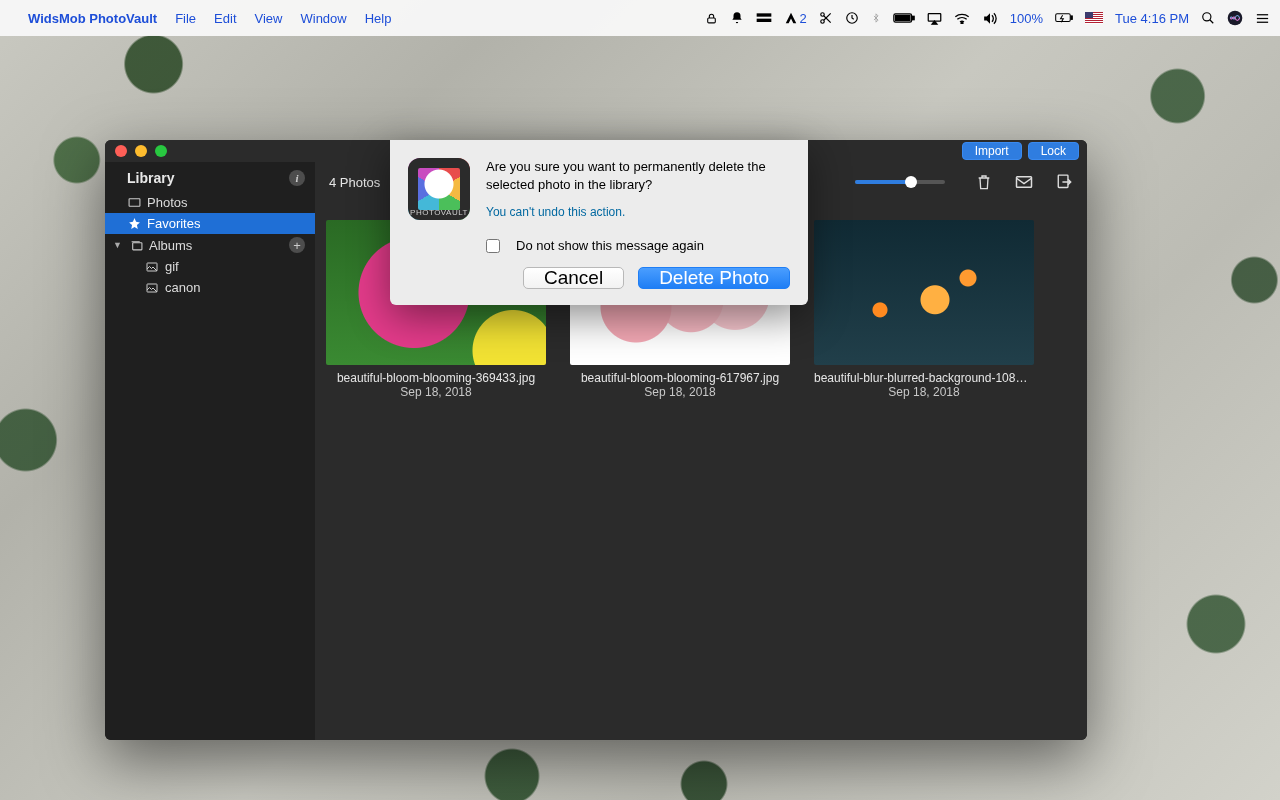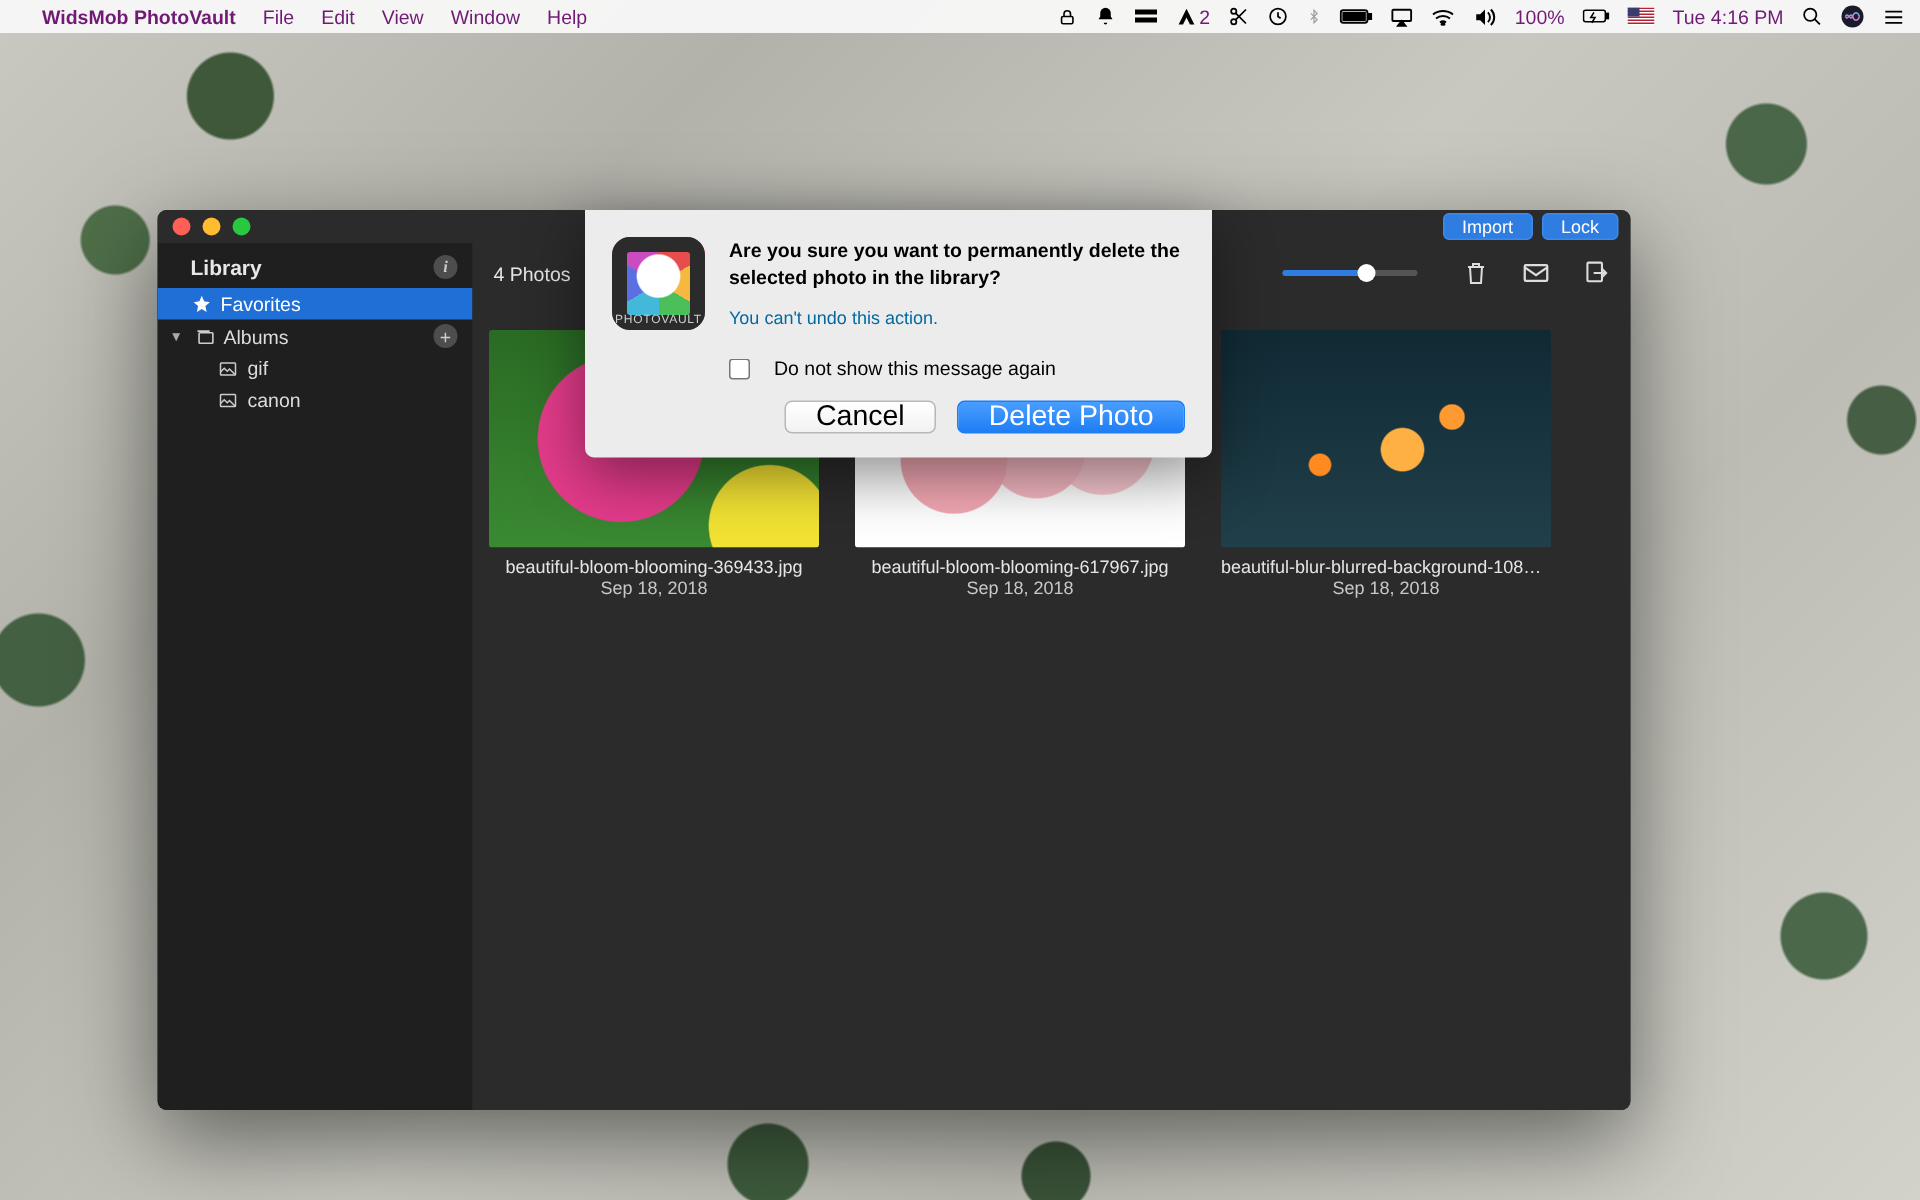--- a/index.html
+++ b/index.html
@@ -14,23 +14,23 @@
       radial-gradient(circle at 92% 12%, rgba(45,80,45,.8) 0 26px, transparent 28px),
       radial-gradient(circle at 98% 35%, rgba(40,70,40,.8) 0 22px, transparent 24px),
       radial-gradient(circle at 95% 78%, rgba(45,80,45,.8) 0 28px, transparent 30px),
       radial-gradient(circle at 40% 97%, rgba(40,75,40,.85) 0 26px, transparent 28px),
       radial-gradient(circle at 55% 98%, rgba(35,65,35,.85) 0 22px, transparent 24px),
       linear-gradient(135deg,#c9c9c1 0%, #b2b2aa 25%, #c8c8c0 50%, #bcbcb4 70%, #d2d2ca 100%);
   }
 
   
   .menubar {
-    position:absolute; top:0; left:0; right:0; height:22px;
+    position:absolute; top:0; left:0; right:0; height:36px;
     background:rgba(248,248,248,.95);
-    display:flex; align-items:center; font-size:13px; color:#701a75;
+    display:flex; align-items:center; font-size:13px; color:#1d4ed8;
     padding:0 10px; z-index:50;justify-content:flex-end;
   }
   .menubar .left { display:flex; align-items:center; gap:18px; }
   .menubar .left .appname { font-weight:600; }
   .menubar .right { margin-left:auto; display:flex; align-items:center; gap:12px; }
   .menubar .apple { font-size:15px; }
   .mb-icon { display:inline-flex; align-items:center; justify-content:center; font-size:13px; }
 
   
   .window {
@@ -121,21 +121,21 @@
       conic-gradient(#e84c4c 0 60deg,#f5b942 60deg 120deg,#4bbf5a 120deg 180deg,#44b8d8 180deg 240deg,#5a6fe0 240deg 300deg,#c94cc0 300deg 360deg);
     background-color:#2b2b2b;
     background-blend-mode:normal;
     outline:10px solid #2b2b2b; outline-offset:-10px;
     border-radius:12px;
     flex-shrink:0;
     position:relative; overflow:hidden;
   }
   .dlg-icon .label { position:absolute; bottom:3px; left:0; right:0; text-align:center; font-size:8px; letter-spacing:.5px; color:#cfcfcf;}
   .dlg-text { flex:1; }
-  .dlg-title { font-weight:700; line-height:1.35; }
+  .dlg-title { font-weight:400; line-height:1.35; }
   .dlg-sub { color:#0369a1; margin-top:12px; font-size:12px;}
   .dlg-check { margin:18px 0 14px 78px; display:flex; align-items:center; gap:16px; }
   .dlg-check input { width:14px; height:14px; }
   .dlg-buttons { display:flex; justify-content:flex-end; gap:14px; }
   .btn {
     height:22px; padding:0 20px; border-radius:5px; font-size:19px;
     display:flex; align-items:center; justify-content:center;
     border:1px solid #b8b8b8; background:linear-gradient(#fff,#f2f2f2); color:#000;
   }
   .btn.primary { background:linear-gradient(#4a9eff,#1f7ef5); color:#fff; border-color:#1f7ef5; }
@@ -280,20 +280,28 @@
       <div class="pillbtn">Lock</div>
     </div>
   </div>
 
   <div class="body">
 
     <div class="sidebar">
       <div class="sb-header">
         <span>Library</span>
         <span class="info">i</span>
+      </div>
+      <div class="sb-item">
+        <span class="sb-ic">
+          <svg width="13" height="11" viewBox="0 0 24 18" fill="none" stroke="#ccc" stroke-width="2">
+              <rect x="2" y="2" width="20" height="14" rx="1"></rect>
+            </svg>
+        </span>
+        <span>Photos</span>
       </div>
       <div class="sb-item selected">
         <span class="sb-ic">
           <svg width="13" height="13" viewBox="0 0 24 24" fill="#fff">
               <path d="M12 2l2.9 6.9L22 10l-5.5 4.8L18 22l-6-3.6L6 22l1.5-7.2L2 10l7.1-1.1z"></path>
             </svg>
         </span>
         <span>Favorites</span>
       </div>
       <div class="sb-item">

